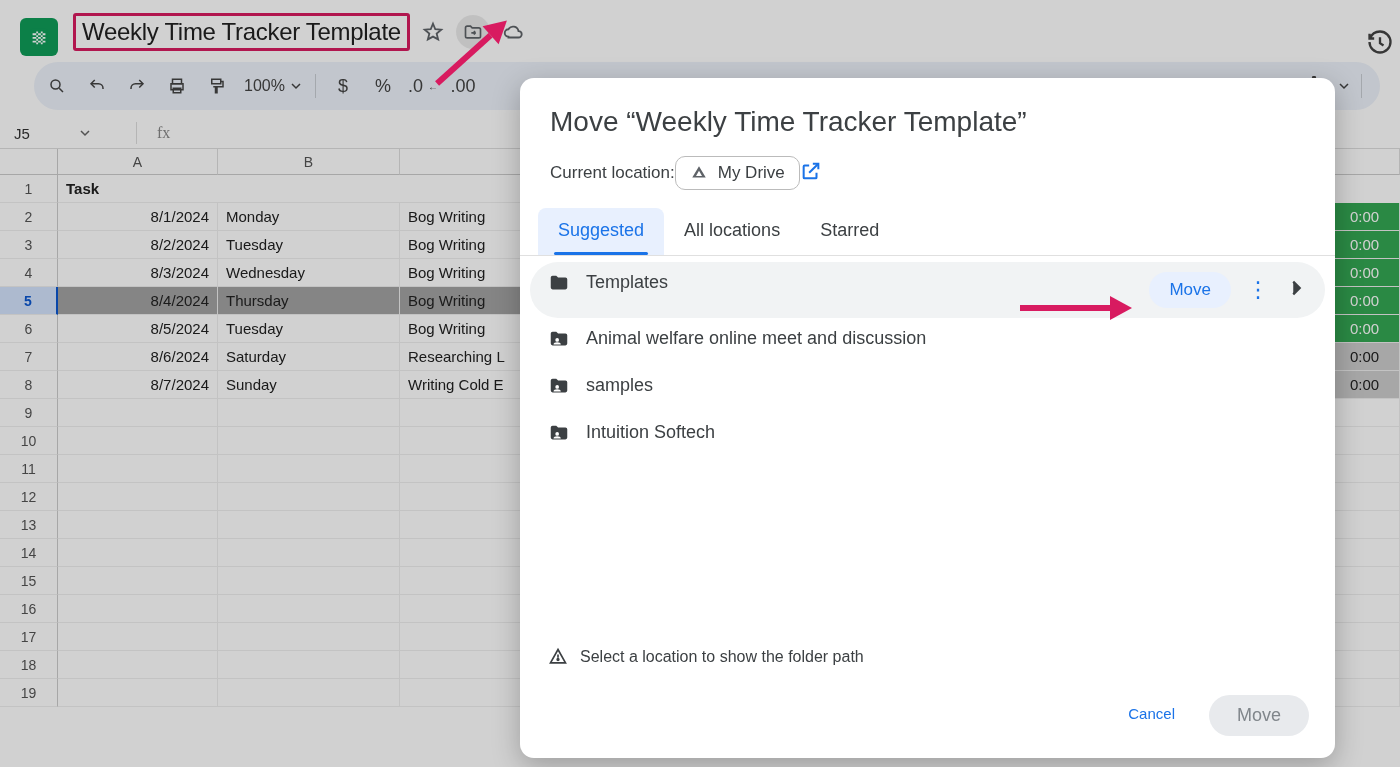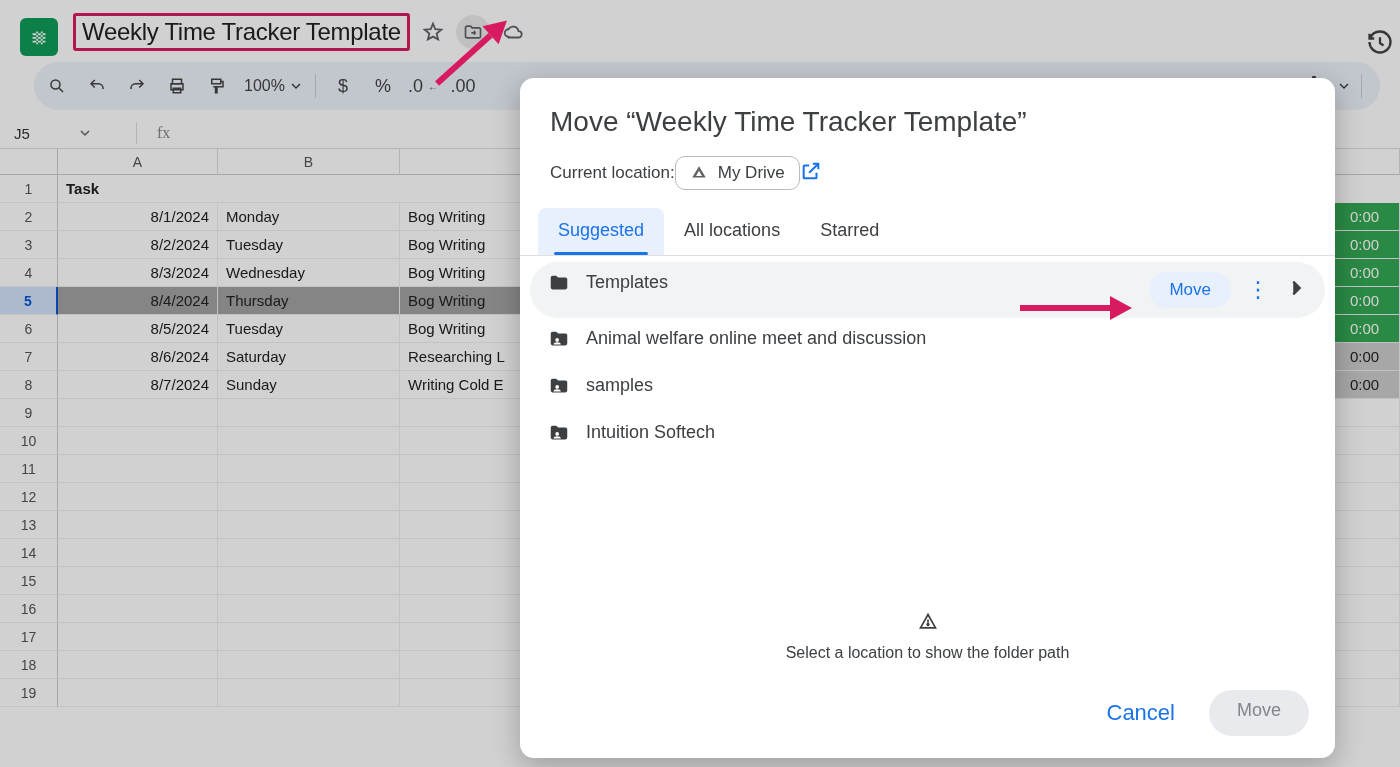--- a/index.html
+++ b/index.html
@@ -118,24 +118,24 @@
   .dlg-tab.active::after { content:""; position:absolute; left:16px; right:16px; bottom:0; height:3px; background:#1a73e8; border-radius:3px;}
   .folder-list { padding: 6px 10px; flex:0 0 auto;}
   .folder-row { display:flex; align-items:flex-start; gap:16px; padding: 10px 18px; font-size:18px; color:#3c4043; border-radius:28px;}
   .folder-row.hover { background:#f1f3f4; }
   .folder-row svg { width:22px; height:22px; fill:#3c4043; }
   .folder-row.shared svg { fill:#3c4043; }
   .row-actions { margin-left:auto; display:flex; align-items:center; gap:10px;}
   .move-btn { background:#e8f0fe; color:#1a73e8; border-radius:20px; padding:8px 20px; font-size:17px; font-weight:500;}
   .kebab { color:#1a73e8; font-size:22px; padding:0 6px;}
   .chev { color:#3c4043; font-size:18px;}
-  .info-bar { display:flex; align-items:center; gap:12px; padding: 10px 28px; font-size:16px; color:#3c4043; margin-top:auto;flex-direction:column;}
+  .info-bar { display:flex; align-items:center; gap:12px; padding: 10px 28px; font-size:16px; color:#3c4043; margin-top:auto;}
   .info-bar svg { width:20px; height:20px; }
   .dlg-footer { display:flex; justify-content:flex-end; gap:16px; padding: 18px 26px 22px 0;}
-  .btn-cancel { color:#1a73e8; font-size:22px; padding:10px 18px; border-radius:22px;}
+  .btn-cancel { color:#1a73e8; font-size:15px; padding:10px 18px; border-radius:22px;}
   .btn-move { background:#e8eaed; color:#80868b; font-size:18px; padding:10px 28px; border-radius:24px;}
 
   
   .arrow1 {
     position:absolute; left:425px; top:40px; z-index:12;
     transform: rotate(-42deg);
   }
   .arrow2 {
     position:absolute; left:1020px; top:296px; z-index:12;
   }

